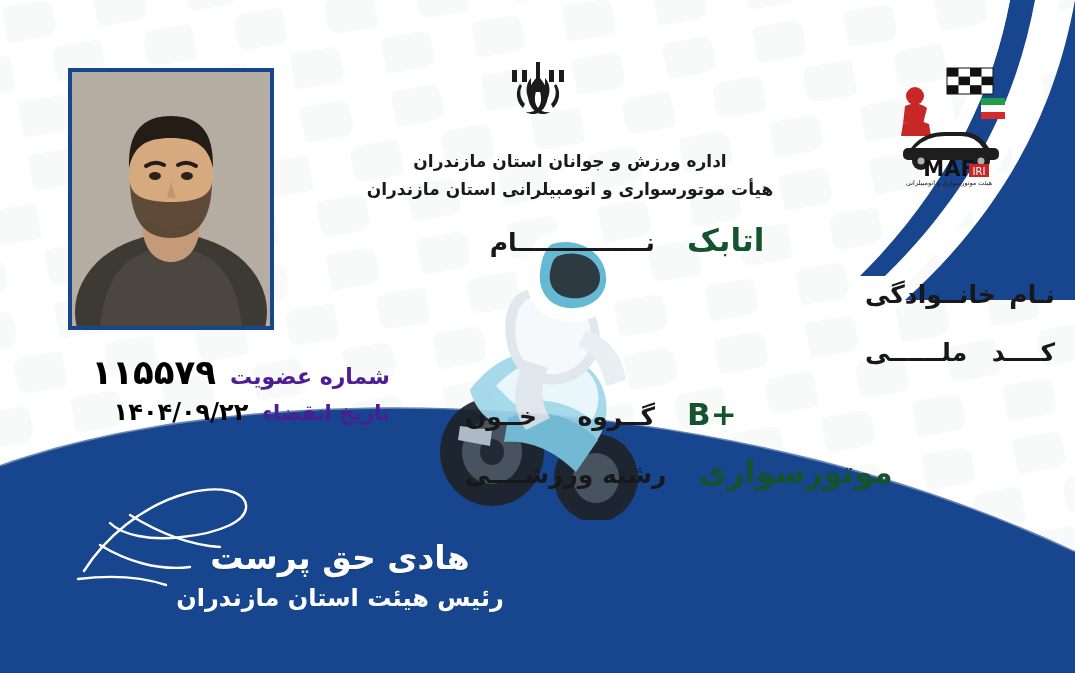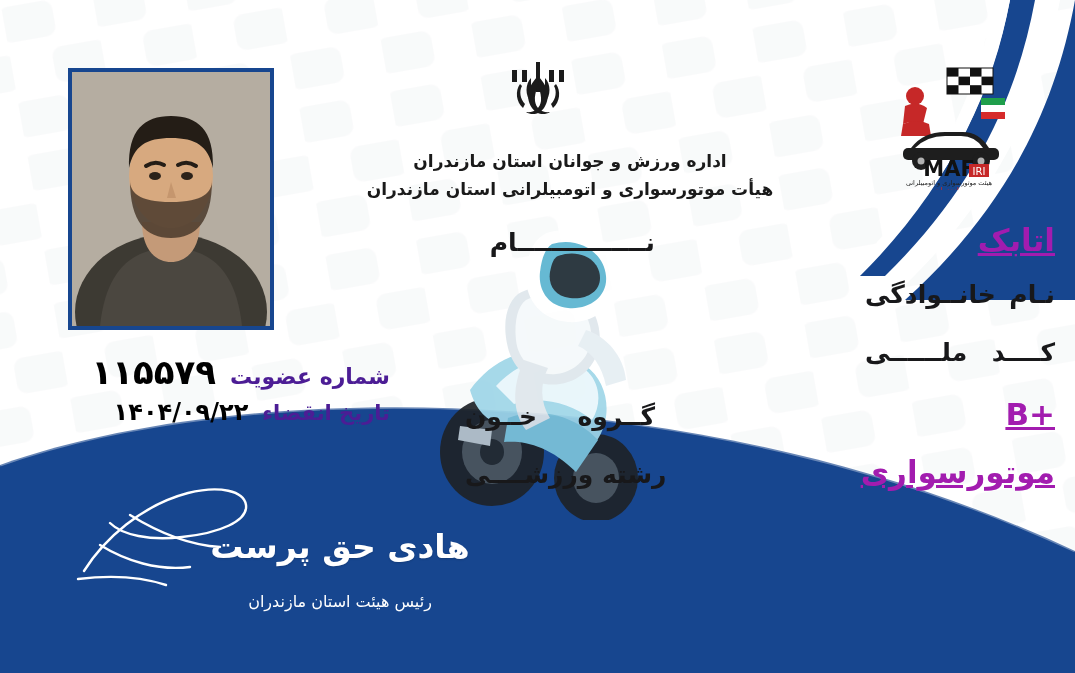--- a/index.html
+++ b/index.html
@@ -129,28 +129,27 @@
     text-align: justify;
     text-align-last: justify;
     font-size: 25px;
     font-weight: 700;
     color: #18181a;
     white-space: nowrap;
     direction: rtl;
   }
   .field-value {
     flex: 1 1 auto;
-    text-align: right;
+    text-align: left;
     font-size: 31px;
     font-weight: 700;
-    color: #a21caf;
+    color: #14532d;
     direction: rtl;
     padding-left: 12px;
     white-space: nowrap;
-    text-decoration: underline;
   }
   .field-value.ltr { direction: ltr; }
 
   
   .member-block {
     position: absolute;
     left: 60px;
     top: 352px;
     width: 330px;
     direction: rtl;
@@ -190,23 +189,23 @@
     direction: rtl;
   }
   .sign-name {
     font-size: 33px;
     font-weight: 700;
     line-height: 1.1;
     margin: 8px;
     text-shadow: 0 1px 2px rgba(0,0,0,0.15);
   }
   .sign-title {
-    font-size: 16px;
-    font-weight: 400;
-    margin-top: 28px;
+    font-size: 24px;
+    font-weight: 700;
+    margin-top: 8px;
     line-height: 1.1;
   }
   .signature-mark {
     position: absolute;
     left: 70px;
     bottom: 78px;
     width: 230px;
     height: 120px;
     pointer-events: none;
   }

